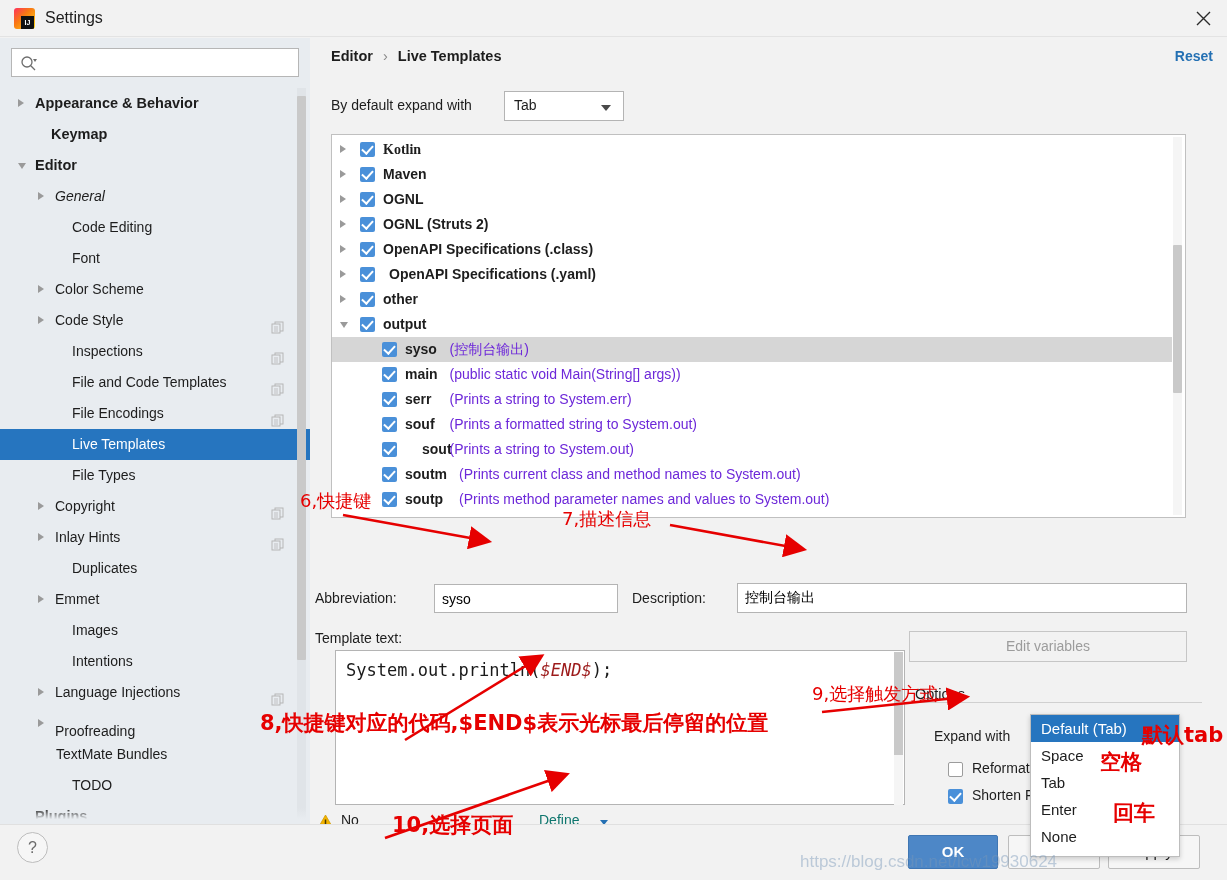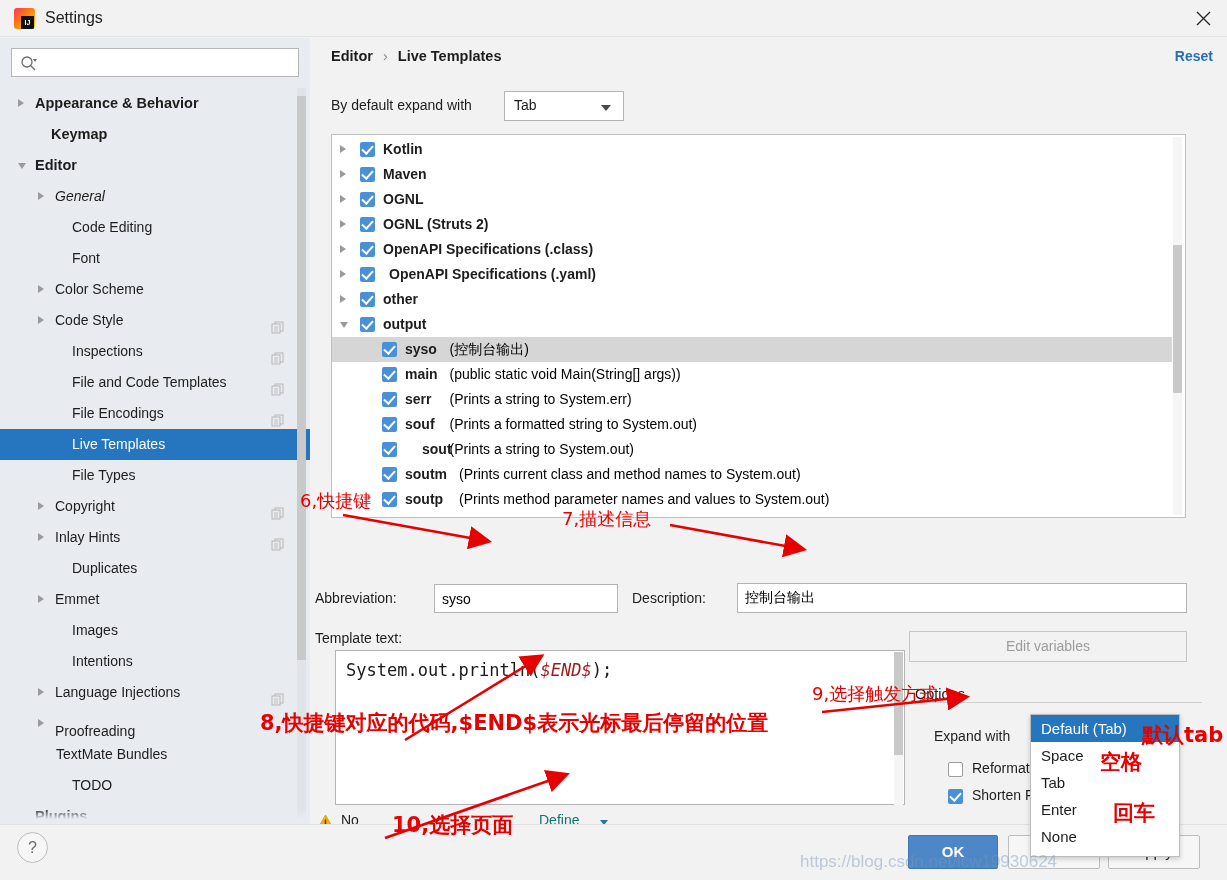--- a/index.html
+++ b/index.html
@@ -138,21 +138,21 @@
     position: absolute; top: 5px; width: 15px; height: 15px;
     border-radius: 2px; background: #4a90d9;
   }
   .chk::after {
     content: ""; position: absolute; left: 4px; top: 1px;
     width: 5px; height: 9px; border: solid #fff;
     border-width: 0 2px 2px 0; transform: rotate(42deg);
   }
   .grp-name { position: absolute; top: 0; font-weight: bold; font-size: 14px; }
   .tpl-name { position: absolute; top: 0; font-weight: bold; font-size: 14px; }
-  .tpl-desc { position: absolute; top: 0; color: #000000; font-size: 14px; }
+  .tpl-desc { position: absolute; top: 0; color: #6d28d9; font-size: 14px; }
   .list-scrollbar {
     position: absolute; right: 3px; top: 110px; width: 9px; height: 148px;
     background: #c9c9c9; border-radius: 1px;
   }
   .list-track {
     position: absolute; right: 3px; top: 2px; width: 9px; height: 378px;
     background: #f5f5f5;
   }
 
   
@@ -449,21 +449,21 @@
         <span class="val">Tab</span>
         <span class="caret" style="right:12px; top:13px;"></span>
       </div>
     </div>
 
     <div class="tmpl-box">
       <div id="templates-rows" style="position:absolute;left:0;top:2px;width:840px;">
           <div class="trow2">
             <span class="arrow collapsed" style="position: absolute; left: 8px; top: 8px;"></span>
             <span class="chk" style="left: 28px;"></span>
-            <span class="grp-name" style="left: 51px;">Kotlin</span>
+            <span class="grp-name" style="left: 51px; font-family: Liberation Serif, serif;">Kotlin</span>
           </div>
           <div class="trow2">
             <span class="arrow collapsed" style="position: absolute; left: 8px; top: 8px;"></span>
             <span class="chk" style="left: 28px;"></span>
             <span class="grp-name" style="left: 51px;">Maven</span>
           </div>
           <div class="trow2">
             <span class="arrow collapsed" style="position: absolute; left: 8px; top: 8px;"></span>
             <span class="chk" style="left: 28px;"></span>
             <span class="grp-name" style="left: 51px;">OGNL</span>

